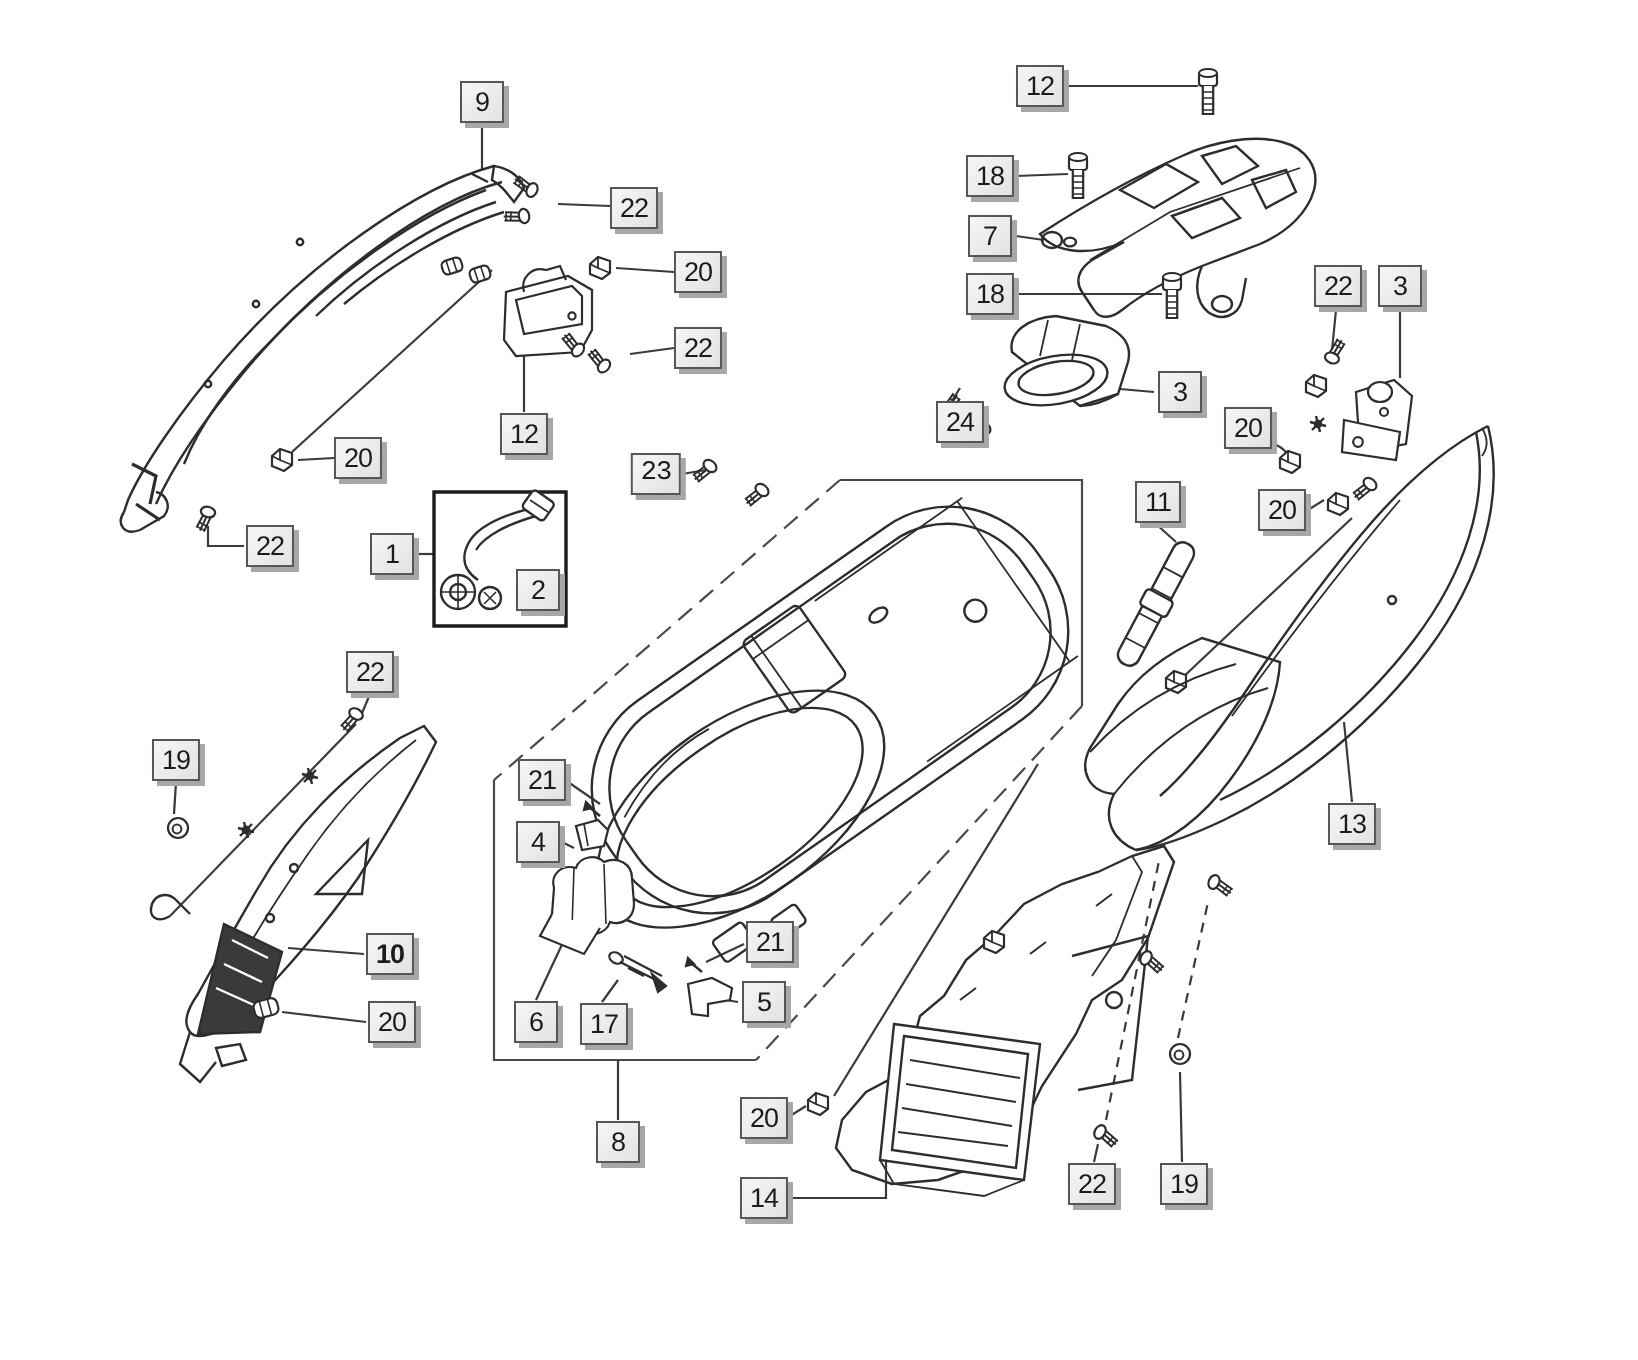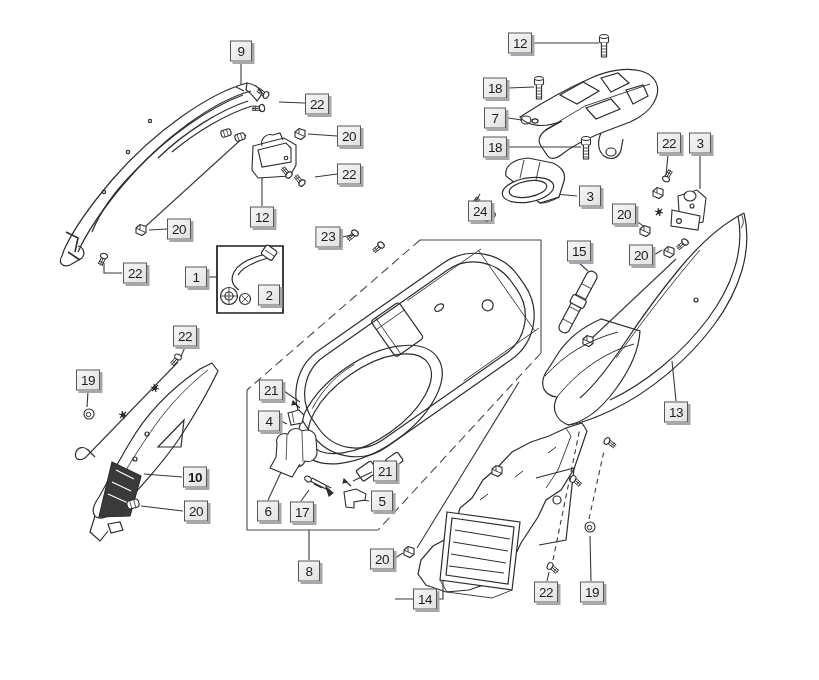--- a/index.html
+++ b/index.html
@@ -311,28 +311,28 @@
       <div class="callout" style="left: 196px; top: 511px;">20</div>
       <div class="callout" style="left: 520px; top: 43px;">12</div>
       <div class="callout" style="left: 495px; top: 88px;">18</div>
       <div class="callout" style="left: 495px; top: 118px;">7</div>
       <div class="callout" style="left: 495px; top: 147px;">18</div>
       <div class="callout" style="left: 480px; top: 183px; margin-top: 28px;">24</div>
       <div class="callout" style="left: 590px; top: 196px;">3</div>
       <div class="callout" style="left: 669px; top: 143px;">22</div>
       <div class="callout" style="left: 700px; top: 143px;">3</div>
       <div class="callout" style="left: 624px; top: 214px;">20</div>
-      <div class="callout" style="left: 579px; top: 251px;">15</div>
+      <div class="callout" style="left: 579px; top: 251px;">11</div>
       <div class="callout" style="left: 641px; top: 255px;">20</div>
       <div class="callout" style="left: 676px; top: 412px;">13</div>
       <div class="callout" style="left: 271px; top: 390px;">21</div>
       <div class="callout" style="left: 269px; top: 421px;">4</div>
       <div class="callout" style="left: 268px; top: 511px;">6</div>
       <div class="callout" style="left: 302px; top: 512px;">17</div>
       <div class="callout" style="left: 385px; top: 471px;">21</div>
       <div class="callout" style="left: 382px; top: 501px;">5</div>
       <div class="callout" style="left: 309px; top: 571px;">8</div>
       <div class="callout" style="left: 382px; top: 559px;">20</div>
-      <div class="callout" style="left: 382px; top: 599px; margin-left: 43px;">14</div>
+      <div class="callout" style="left: 382px; top: 599px;">14</div>
       <div class="callout" style="left: 546px; top: 592px;">22</div>
       <div class="callout" style="left: 592px; top: 592px;">19</div>
     </div>
 </div>
 
 </body></html>

